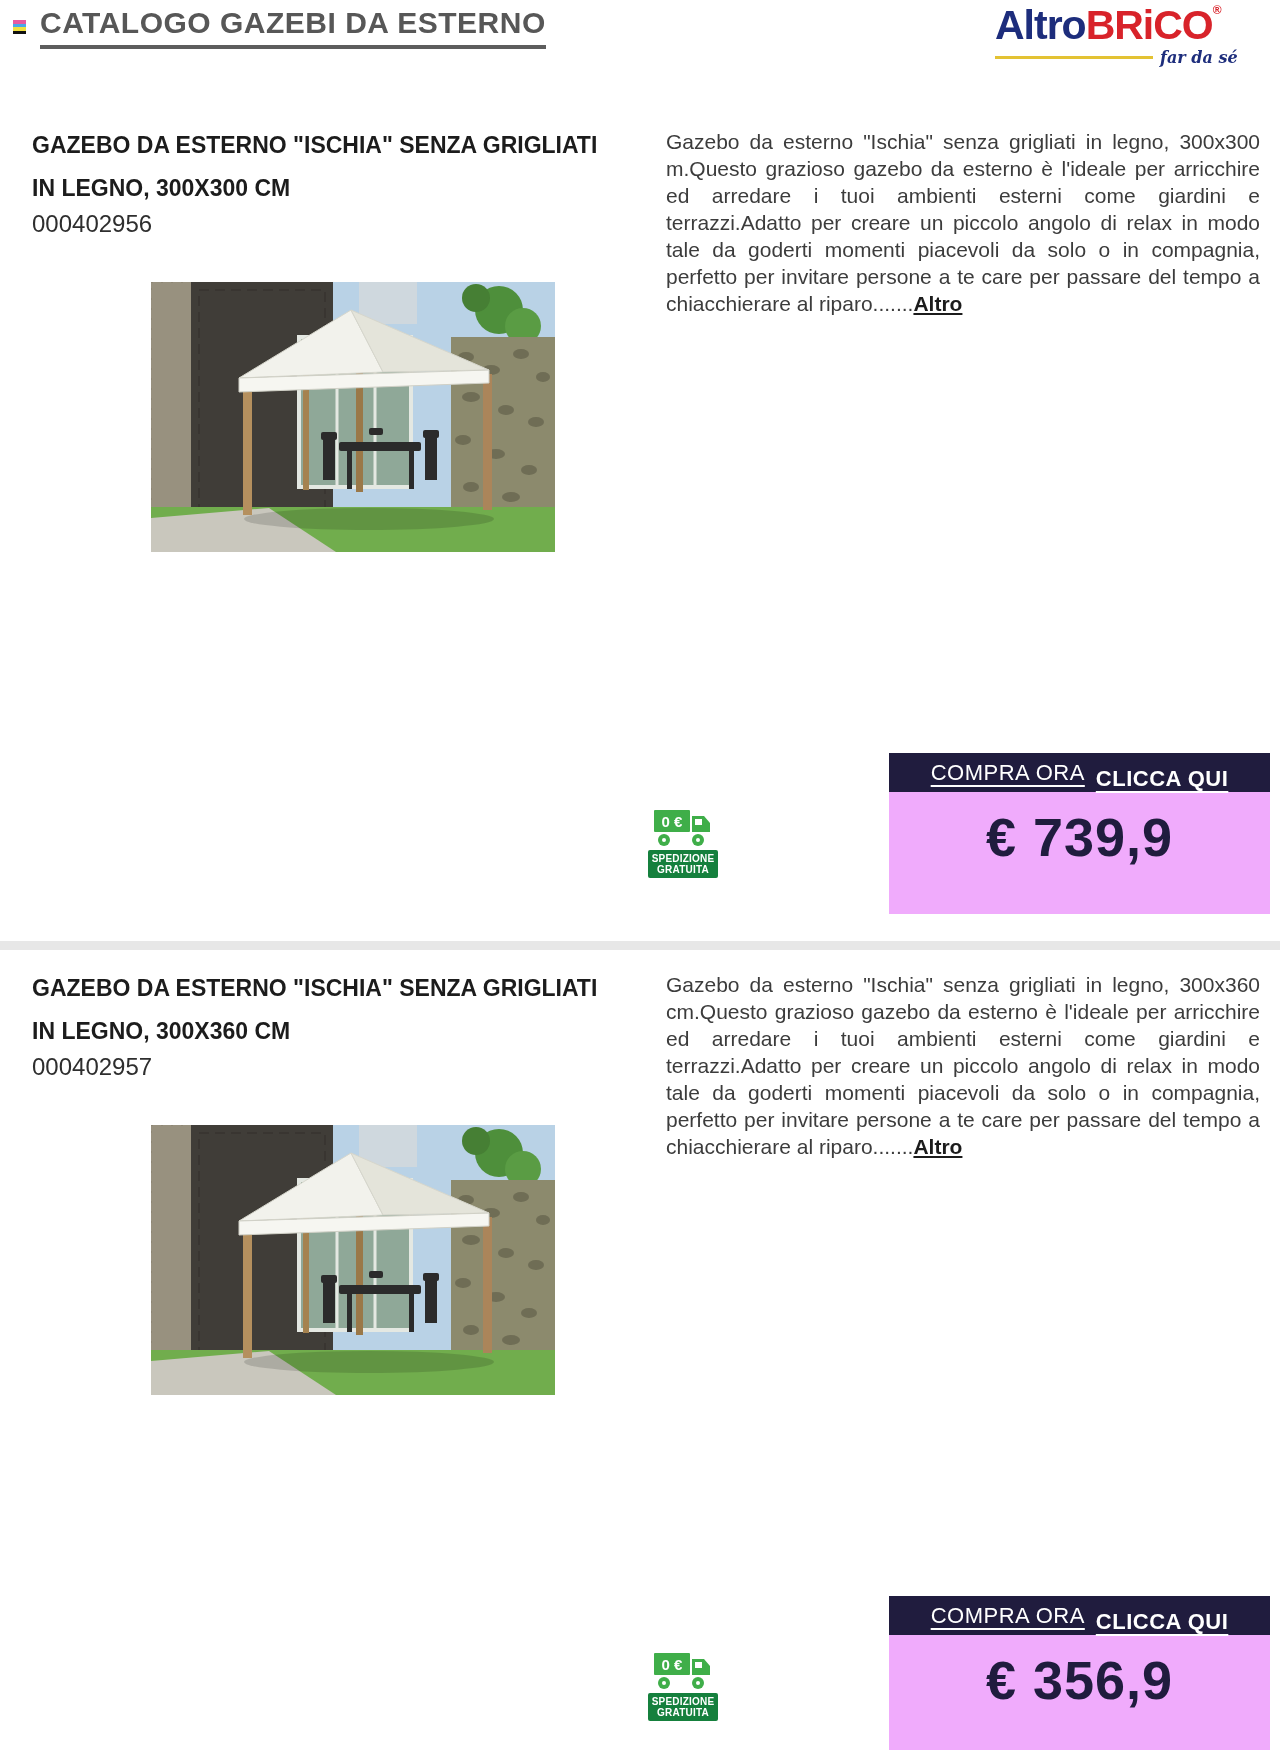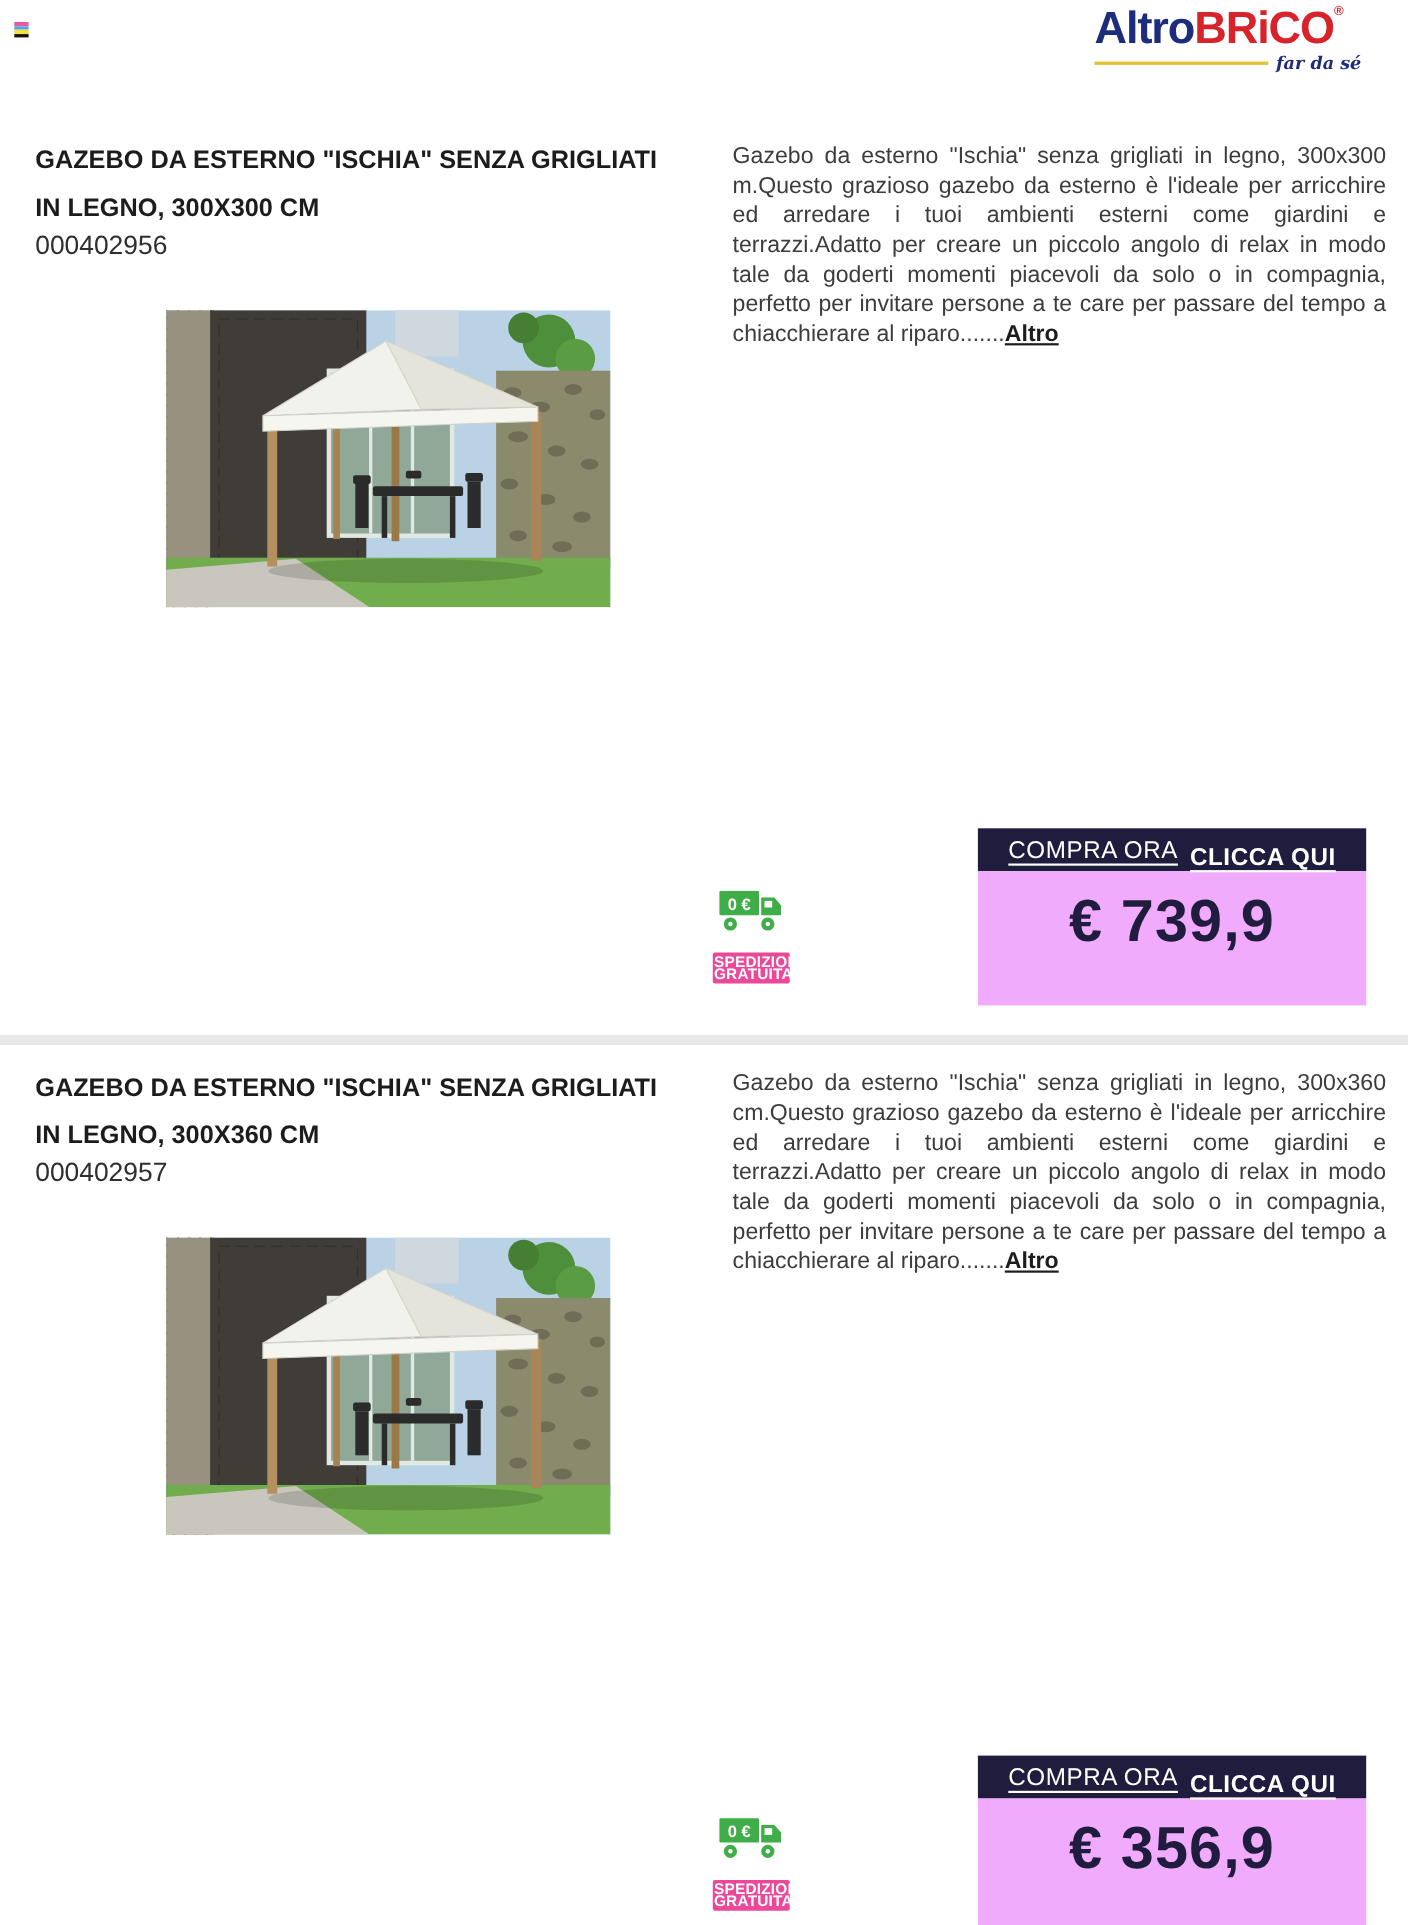--- a/index.html
+++ b/index.html
@@ -56,28 +56,28 @@
   .product-desc {
     position:absolute; left:666px; top:18px; width:594px;
     font-size:21px; line-height:27px; color:#3c3c3c; text-align:justify;
   }
   .more-link { font-weight:bold; text-decoration:underline; color:#1c1c1c; cursor:pointer; }
 
   
   .free-shipping { position:absolute; left:648px; top:698px; width:70px; text-align:center; }
   .truck-svg { display:block; margin:0 auto; }
   .shipping-label {
-    margin-top:18px; background:#ec4899; color:#fff; border-radius:2px;
-    font-size:14px; font-weight:bold; line-height:11px; padding:3px 1px;
+    margin-top:2px; background:#15803d; color:#fff; border-radius:2px;
+    font-size:10px; font-weight:bold; line-height:11px; padding:3px 1px;
     letter-spacing:.2px;
   }
   .shipping-label span { display:block; }
 
   
-  .price-block { position:absolute; left:889px; top:643px; width:353px; cursor:pointer; }
+  .price-block { position:absolute; left:889px; top:643px; width:381px; cursor:pointer; }
   .buy-bar {
     background:#201c3e; height:39px;
     display:flex; align-items:center; justify-content:center; gap:11px;
   }
   .buy-bar span {
     color:#ffffff; font-size:22px; letter-spacing:.5px;
     text-decoration:underline; text-underline-offset:5px;
   }
   .compra { font-weight:400; }
   .clicca { font-weight:700;margin-top:12px; }
@@ -97,20 +97,21 @@
 
 <div class="page">
 
   <div class="cmyk">
       <i></i>
       <i></i>
       <i></i>
       <i></i>
     </div>
 
+  <div class="header-title">CATALOGO GAZEBI DA ESTERNO</div>
 
   <div class="logo">
     <div class="logo-text"><span class="logo-euro">Altro</span><span class="logo-brico">BRiCO</span><span class="logo-reg">®</span></div>
     <div class="logo-sub">
       <span class="yellow-line"></span>
       <span class="tagline">far da sé</span>
     </div>
   </div>
 
   <section class="product p1">

